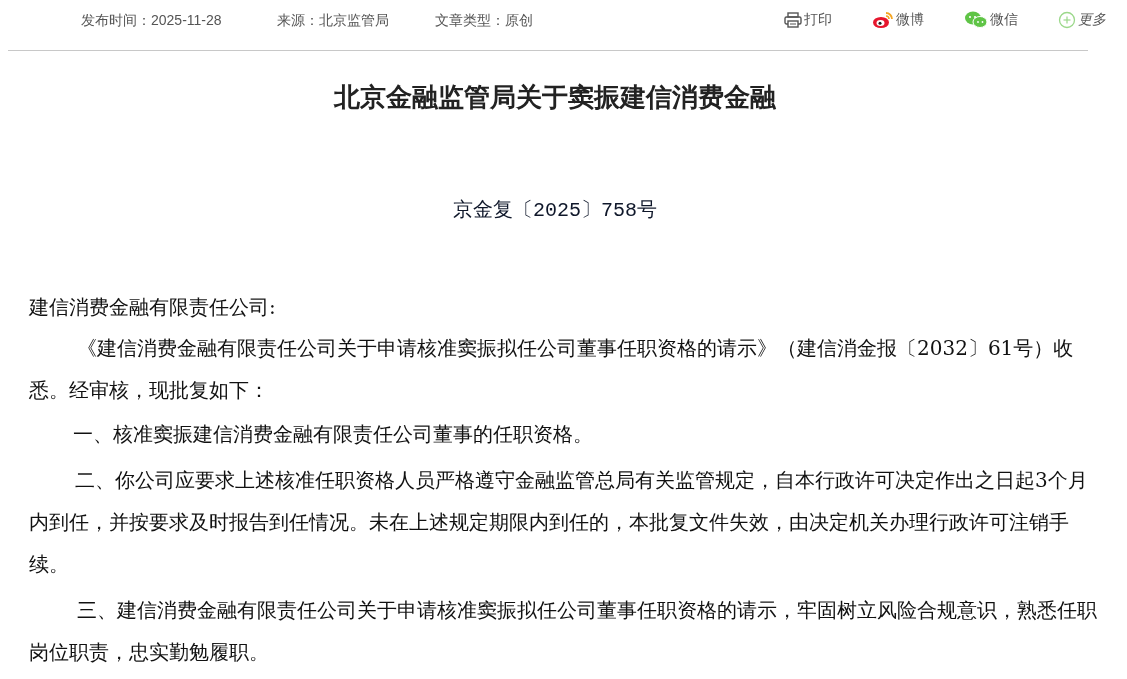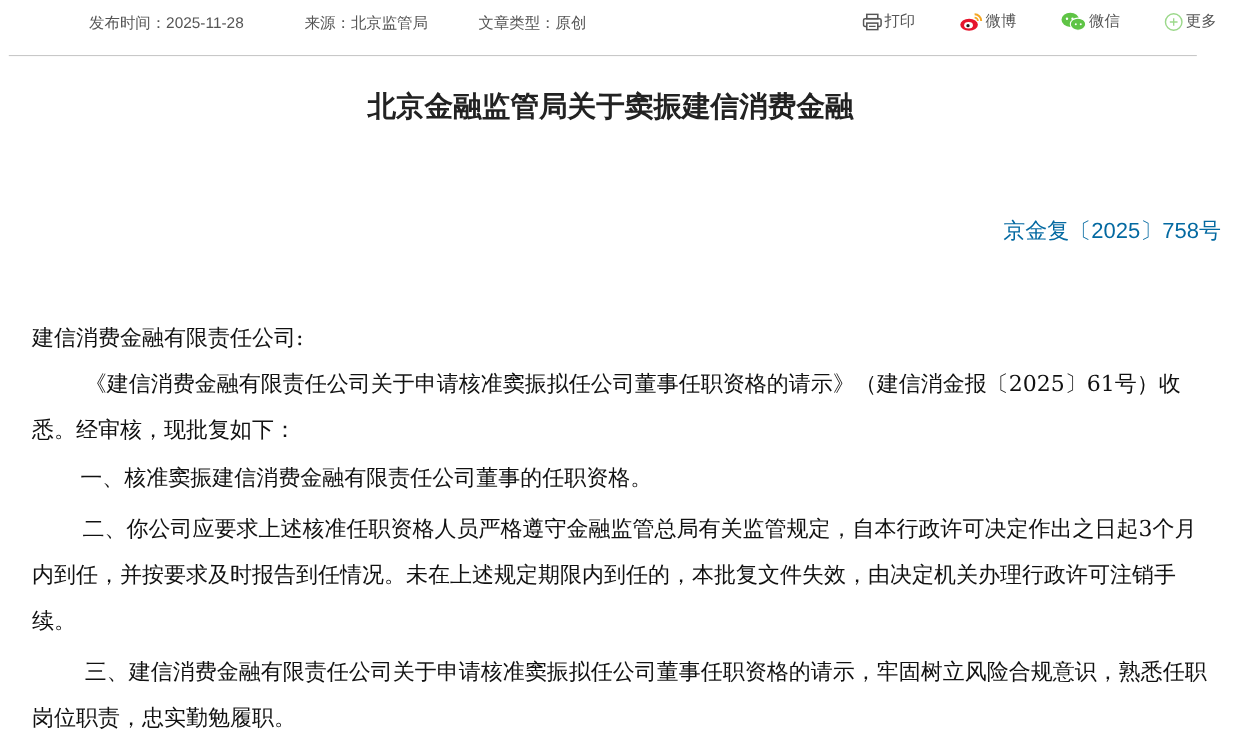--- a/index.html
+++ b/index.html
@@ -41,21 +41,21 @@
       font-family: "Liberation Sans", "DejaVu Sans", sans-serif;
       gap: 22px;
     }
     .share-item {
       display: flex;
       align-items: center;
       margin-right: 18px;
       cursor: pointer;
       white-space: nowrap;
     }
-    .share-item:last-child { margin-right: 1px; }
+    .share-item:last-child { margin-right: 1px; font-style: italic; }
     .share-item svg { margin-right: 2px; }
     .divider {
       position: absolute;
       left: 8px;
       top: 50px;
       width: 1080px;
       height: 1px;
       background: #c8c8c8;
     }
     .title {
@@ -68,24 +68,24 @@
       font-weight: bold;
       font-size: 26px;
       line-height: 38px;
       color: #222;
     }
     .docnum {
       position: absolute;
       left: 0;
       top: 196px;
       width: 1110px;
-      text-align: right;
-      font-family: Liberation Sans, sans-serif;
+      text-align: center;
+      font-family: Liberation Mono, monospace;
       font-size: 20px;
-      color: #0369a1;
+      color: #0f172a;
     }
     .body-text {
       position: absolute;
       left: 18px;
       width: 1070px;
       font-family: "DejaVu Serif", "Liberation Serif", serif;
       font-size: 20px;
       line-height: 42px;
       color: #111;
       margin: 11px;
@@ -148,16 +148,16 @@
 
 <div class="divider"></div>
 
 <h1 class="title" style="margin:0;">
   <div>北京金融监管局关于窦振建信消费金融</div>
 </h1>
 
 <div class="docnum">京金复〔2025〕758号</div>
 
 <p class="body-text p-salutation">建信消费金融有限责任公司:</p>
-<p class="body-text p-intro">《建信消费金融有限责任公司关于申请核准窦振拟任公司董事任职资格的请示》（建信消金报〔2025〕61号）收悉。经审核，现批复如下：</p>
+<p class="body-text p-intro">《建信消费金融有限责任公司关于申请核准窦振拟任公司董事任职资格的请示》（建信消金报〔2032〕61号）收悉。经审核，现批复如下：</p>
 <p class="body-text p-item1">一、核准窦振建信消费金融有限责任公司董事的任职资格。</p>
 <p class="body-text p-item2">二、你公司应要求上述核准任职资格人员严格遵守金融监管总局有关监管规定，自本行政许可决定作出之日起3个月内到任，并按要求及时报告到任情况。未在上述规定期限内到任的，本批复文件失效，由决定机关办理行政许可注销手续。</p>
 <p class="body-text p-item3">三、建信消费金融有限责任公司关于申请核准窦振拟任公司董事任职资格的请示，牢固树立风险合规意识，熟悉任职岗位职责，忠实勤勉履职。</p>
 
 </body></html>

